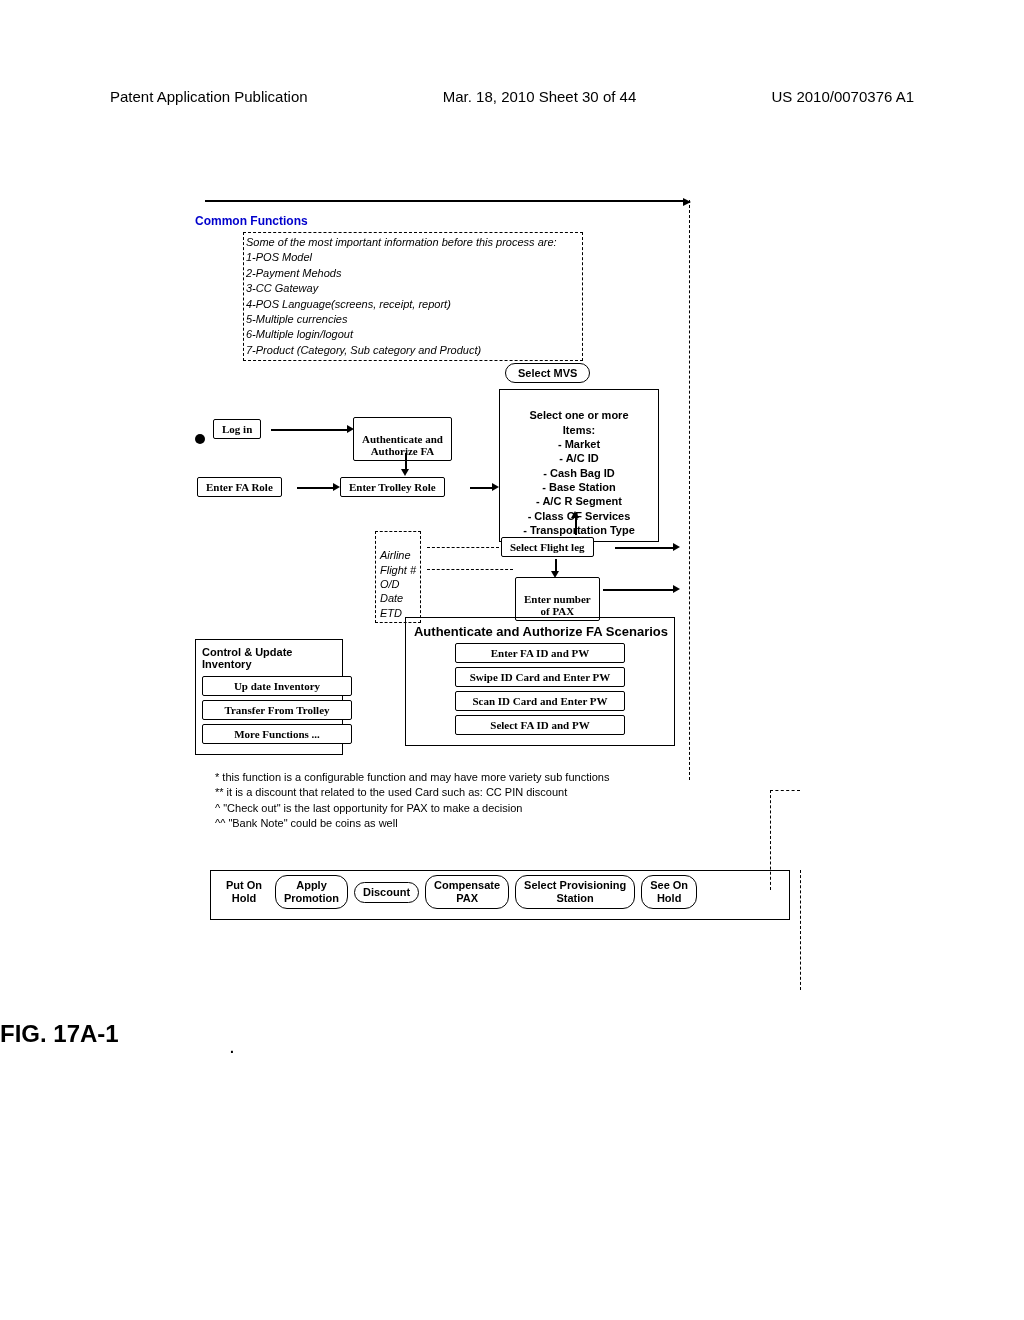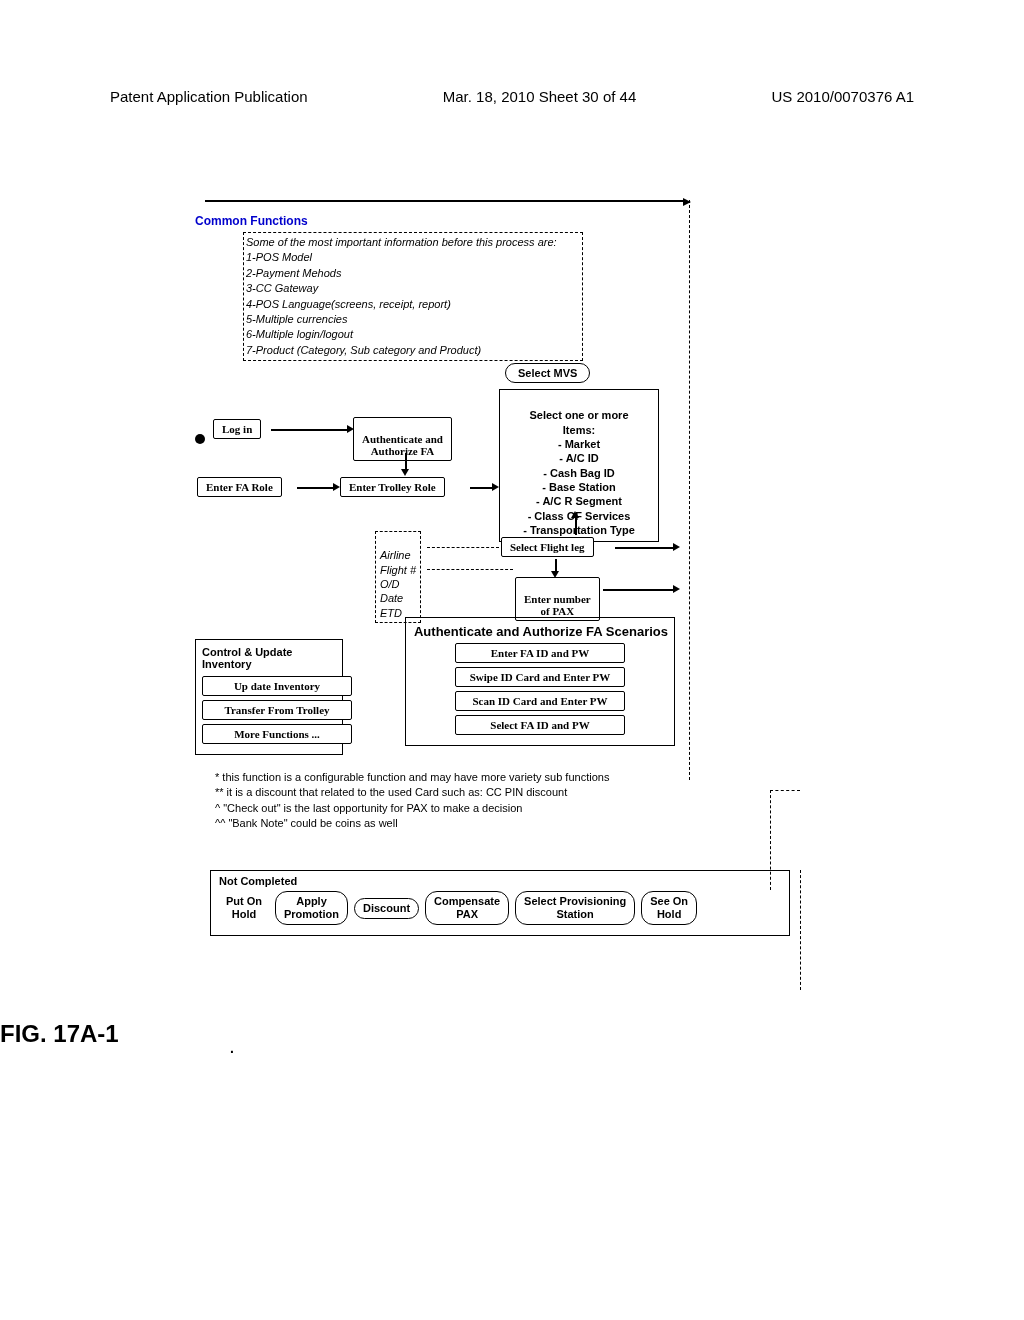--- a/index.html
+++ b/index.html
@@ -390,21 +390,20 @@
   <div>** it is a discount that related to the used Card such as: CC PIN discount</div>
   <div>^ "Check out" is the last opportunity for PAX to make a decision</div>
   <div>^^ "Bank Note" could be coins as well</div>
 </div>
 
 <div class="dashed-segment-v" style="top:790px; left:770px; height:100px;"></div>
 <div class="dashed-segment" style="top:790px; left:770px; width:30px;"></div>
 <div class="dashed-segment-v" style="top:870px; left:800px; height:120px;"></div>
 
 <div class="not-completed-box">
-  <div class="not-completed-title">Not Completed</div>
   <div class="not-completed-row">
     <div class="nc-label" style="white-space:pre-line;"><span>Put On
 Hold</span></div>
     <div class="nc-btn" style="white-space:pre-line;"><span>Apply
 Promotion</span></div>
     <div class="nc-btn"><span>Discount</span></div>
     <div class="nc-btn" style="white-space:pre-line;"><span>Compensate
 PAX</span></div>
     <div class="nc-btn" style="white-space:pre-line;"><span>Select Provisioning
 Station</span></div>

